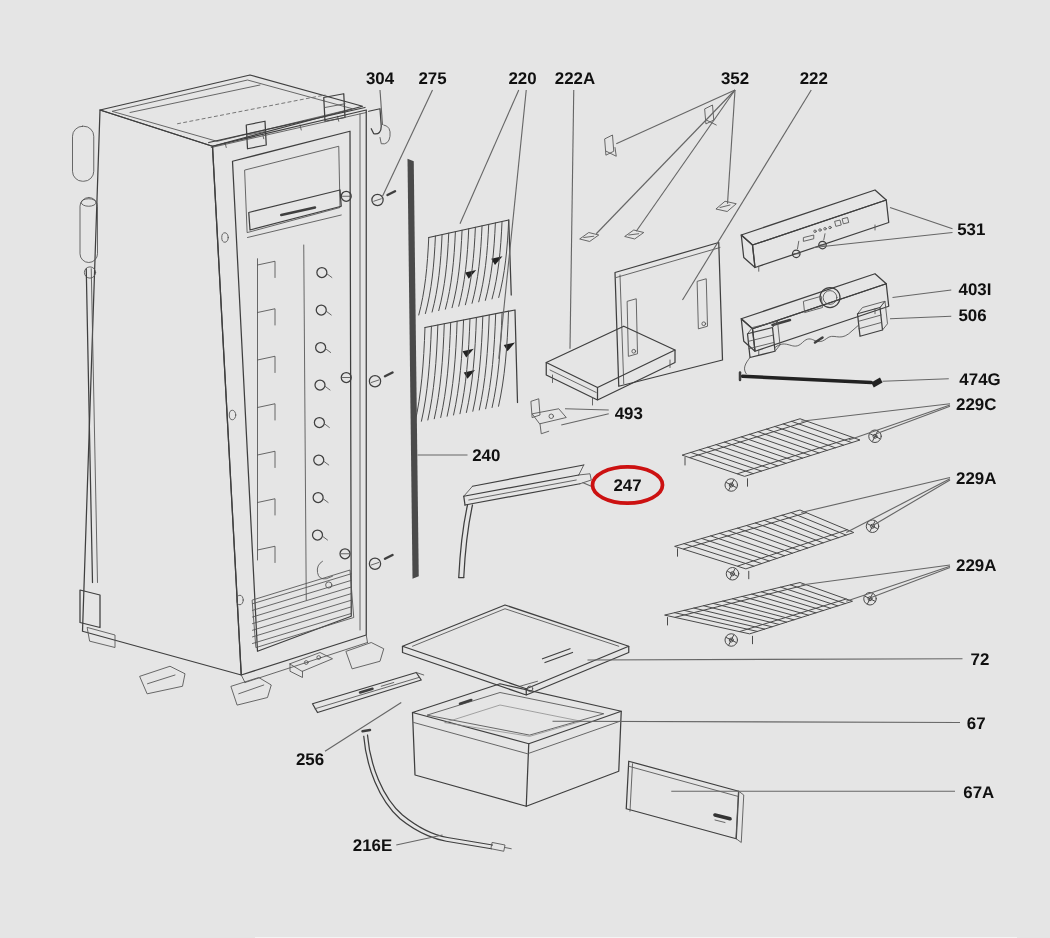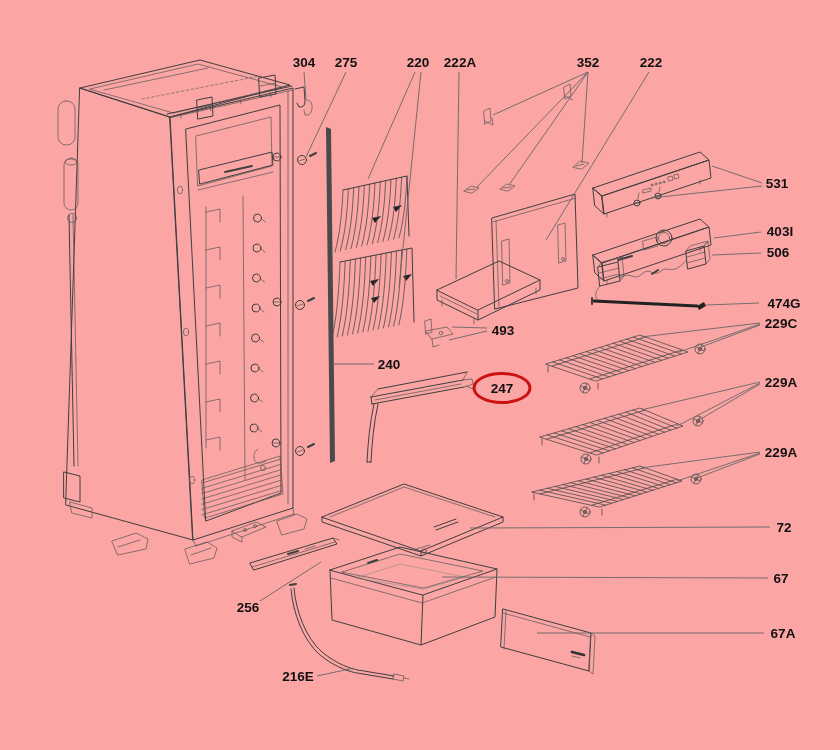--- a/index.html
+++ b/index.html
@@ -1,16 +1,16 @@
 <!DOCTYPE html>
 <html><head>
 <meta charset="utf-8">
 <style>
   html,body{margin:0;padding:0;background:#fff;}
-  .stage{position:relative;width:840px;height:750px;background:#fca5a5;overflow:hidden;
+  .stage{position:relative;width:840px;height:750px;background:#e5e5e5;overflow:hidden;
          font-family:"Liberation Sans", sans-serif;}
   svg{position:absolute;left:0;top:0;}
   
   .art path,.art line,.art circle,.art rect,.art ellipse,.art polygon{
       stroke:#3f3f3f;fill:none;stroke-width:1;stroke-linecap:round;stroke-linejoin:round;}
   .art .thin{stroke:#555;stroke-width:.7;}
   .art .faint{stroke:#8a8a8a;stroke-width:.6;}
   .art .w2{stroke-width:2;}
   .art .w3{stroke-width:2.8;stroke:#222;}
   .art .dark{fill:#4a4a4a;stroke:none;}

